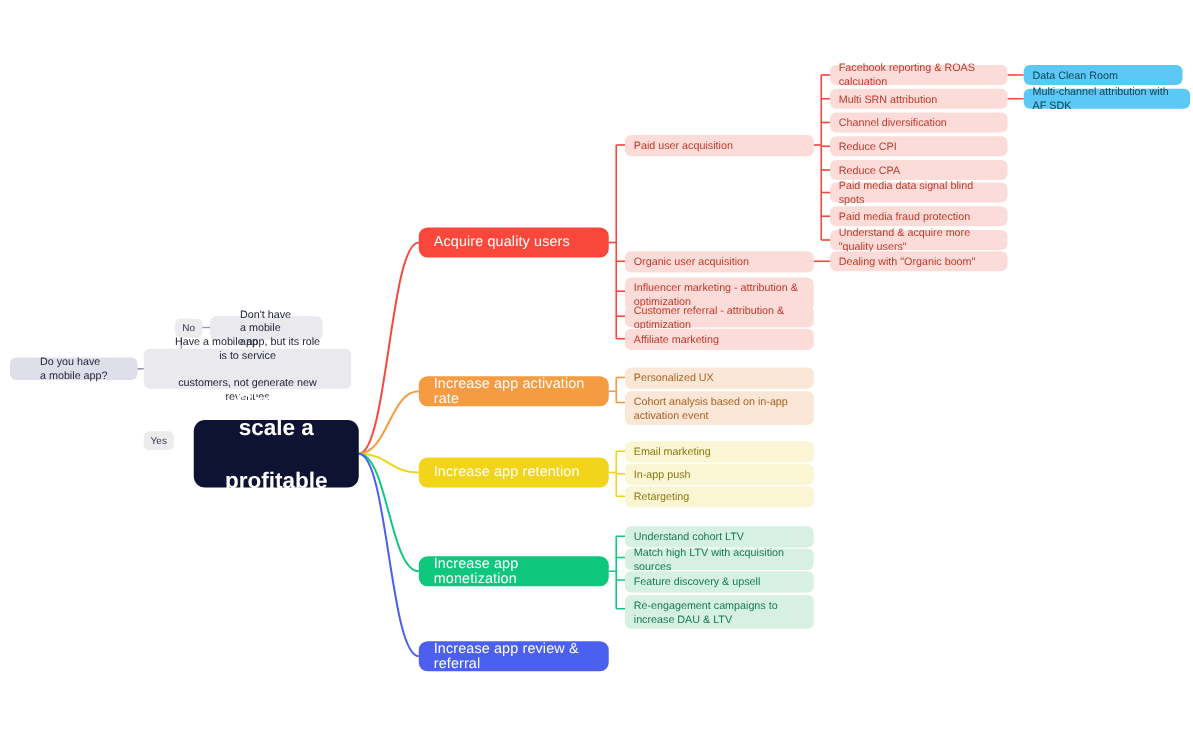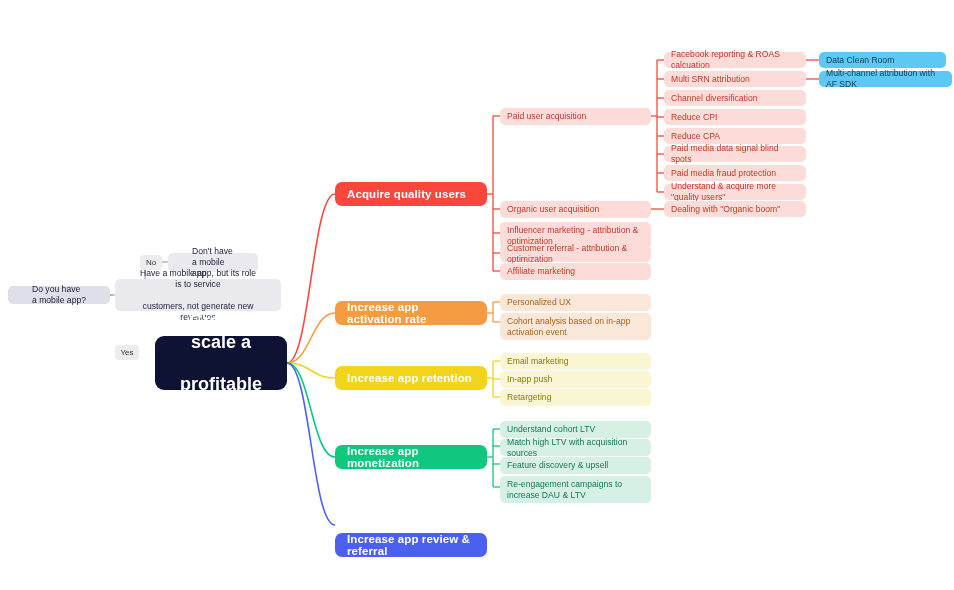--- a/index.html
+++ b/index.html
@@ -19,21 +19,21 @@
   
   .central{
     background:#0e1233;color:#ffffff;border-radius:9px;
     font-size:18px;font-weight:bold;line-height:21px;
     text-align:center;justify-content:center;
     padding:8px 10px;
   }
 
   
   .l1{
-    border-radius:7px;color:#ffffff;font-size:11.5px;font-weight:bold;
+    border-radius:7px;color:#ffffff;font-size:11.5px;font-weight:normal;
     padding:12px 12px;letter-spacing:.1px;justify-content:flex-end;
   }
 
   
   .soft{
     border-radius:5px;font-size:8.6px;line-height:11px;
     padding:5px 7px;
   }
   .soft.multiline{align-items:center;}
 
@@ -228,17 +228,17 @@
   <div class="node soft" style="left:500px;top:439px;width:151px;height:17px;background:#d6f0e3;color:#15795a;">
     <span>Match high LTV with acquisition sources</span>
   </div>
   <div class="node soft" style="left:500px;top:457px;width:151px;height:17px;background:#d6f0e3;color:#15795a;">
     <span>Feature discovery &amp; upsell</span>
   </div>
   <div class="node soft multiline" style="left:500px;top:476px;width:151px;height:27px;background:#d6f0e3;color:#15795a;">
     <span>Re-engagement campaigns to increase DAU &amp; LTV</span>
   </div>
 
-  <div class="node l1" style="left:335px;top:533px;width:152px;height:24px;background:#4c60f0;">
+  <div class="node l1" style="left:335px;top:513px;width:152px;height:24px;background:#4c60f0;">
     <span>Increase app review &amp; referral</span>
   </div>
 
 </div>
 
 </body></html>

